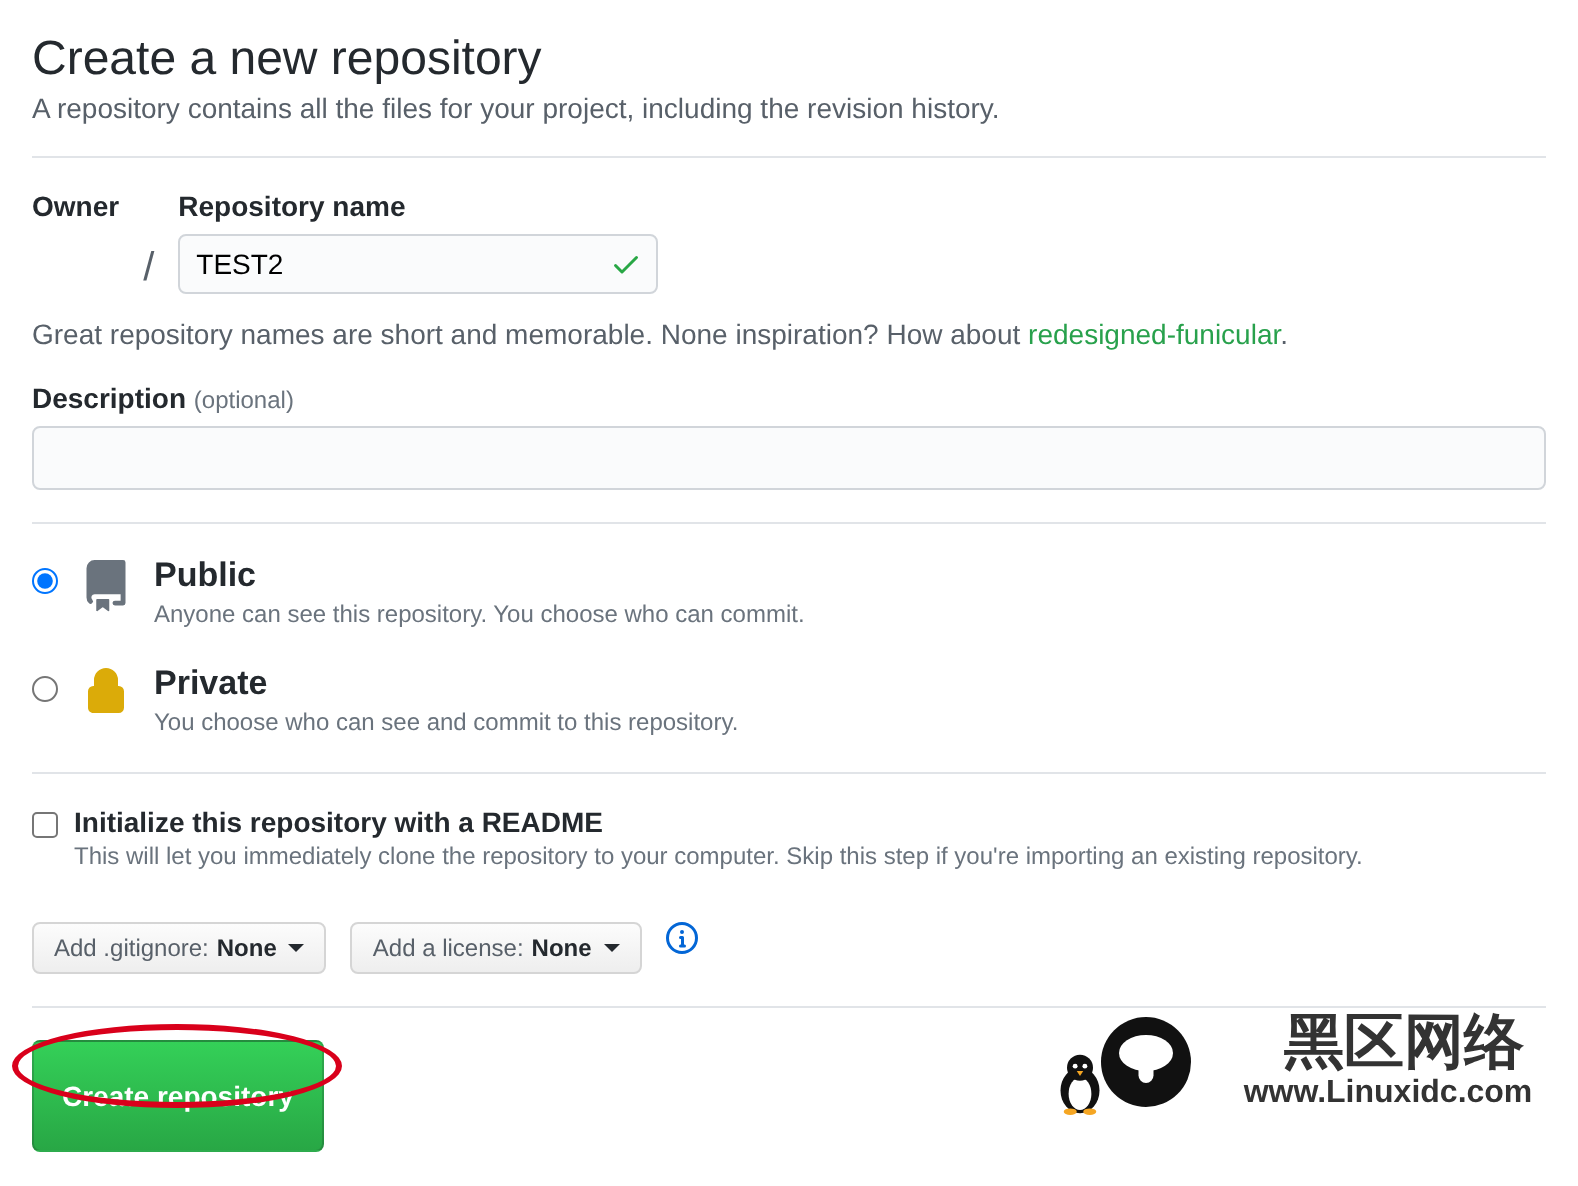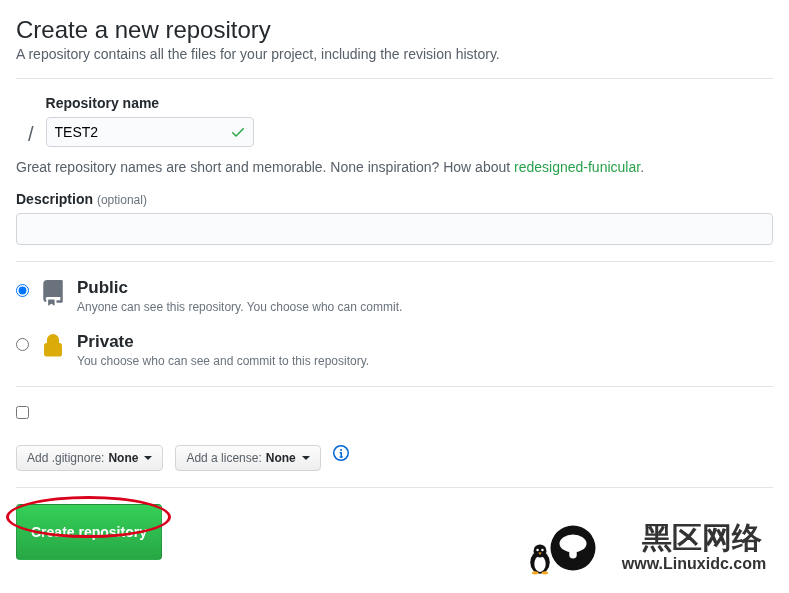--- a/index.html
+++ b/index.html
@@ -9,21 +9,21 @@
     hr.sep { border: none; border-top: 1px solid #e1e4e8; margin: 16px 0; }
     .form-row { display: flex; align-items: flex-start; gap: 8px; }
     .form-group { display: flex; flex-direction: column; }
     .label { font-size: 14px; font-weight: 600; margin-bottom: 6px; }
     .owner-btn { display: inline-flex; align-items: center; gap: 6px; padding: 6px 12px; font-size: 14px; background: linear-gradient(#fcfcfc,#eee); border: 1px solid #d5d5d5; border-radius: 4px; cursor: pointer; font-weight: 600; }
     .owner-btn .avatar { width: 20px; height: 20px; border-radius: 3px; background: #c8e1ff; display: inline-flex; align-items: center; justify-content: center; }
     .owner-btn .avatar svg { width: 14px; height: 14px; fill: #2188ff; }
     .caret { width: 0; height: 0; border-left: 4px solid transparent; border-right: 4px solid transparent; border-top: 4px solid #24292e; margin-left: 2px; }
     .slash { font-size: 20px; color: #586069; padding: 28px 4px 0; }
     .repo-input-wrap { position: relative; }
-    .repo-input { width: 208px; padding: 6px 22px 6px 8px; font-size: 14px; border: 1px solid #d1d5da; border-radius: 4px; background: #fafbfc; }
+    .repo-input { width: 240px; padding: 6px 22px 6px 8px; font-size: 14px; border: 1px solid #d1d5da; border-radius: 4px; background: #fafbfc; }
     .check-icon { position: absolute; right: 8px; top: 7px; color: #28a745; }
     .hint { font-size: 14px; color: #586069; margin-top: 12px; }
     .hint a { color: #28a14c; text-decoration: none; }
     .desc-label { font-size: 14px; font-weight: 600; margin-top: 16px; }
     .desc-label .opt { font-weight: 400; color: #6a737d; font-size: 12px; }
     .desc-input { width: 100%; padding: 6px 8px; font-size: 14px; border: 1px solid #d1d5da; border-radius: 4px; background: #fafbfc; margin-top: 6px; height: 32px; }
     .radio-row { display: flex; align-items: flex-start; gap: 10px; margin-bottom: 18px; }
     .radio-row input[type=radio] { margin-top: 6px; }
     .radio-icon { width: 28px; display: flex; justify-content: center; padding-top: 2px; }
     .radio-text .rt { font-size: 17px; font-weight: 600; }
@@ -45,20 +45,21 @@
 <body>
 
 
 
 <h1 class="page-title">Create a new repository</h1>
 <p class="page-subtitle">A repository contains all the files for your project, including the revision history.</p>
 <hr class="sep">
 
 <div class="form-row">
   <div class="form-group">
+    <div class="label">Owner</div>
   </div>
   <div class="slash">/</div>
   <div class="form-group">
     <div class="label">Repository name</div>
     <div class="repo-input-wrap">
       <input class="repo-input" type="text" value="TEST2" style="">
       <span class="check-icon">
         <svg viewBox="0 0 16 16" width="16" height="16" fill="currentColor">
             <path d="M13.78 4.22a.75.75 0 010 1.06l-7.25 7.25a.75.75 0 01-1.06 0L2.22 9.28a.75.75 0 011.06-1.06L6 10.94l6.72-6.72a.75.75 0 011.06 0z"></path>
           </svg>
@@ -101,20 +102,24 @@
   <div class="radio-text">
     <div class="rt">Private</div>
     <div class="rd">You choose who can see and commit to this repository.</div>
   </div>
 </div>
 
 <hr class="sep">
 
 <div class="check-row">
   <input type="checkbox" style="">
+  <div class="check-text">
+    <div class="ct">Initialize this repository with a README</div>
+    <div class="cd">This will let you immediately clone the repository to your computer. Skip this step if you're importing an existing repository.</div>
+  </div>
 </div>
 
 <div class="select-row">
   <button class="select-btn">
     <span>Add .gitignore: </span>
       <b>None</b>
     <span class="caret"></span>
   </button>
   <button class="select-btn">
     <span>Add a license: </span>
@@ -128,21 +133,21 @@
   </span>
 </div>
 
 <hr class="sep">
 
 <div class="create-wrap">
   <button class="create-btn">Create repository</button>
   <div class="circle-mark"></div>
 </div>
 
-<div style="position:absolute; left:555px; top:520px; width:230px; text-align:center;">
+<div style="position:absolute; left:555px; top:503px; width:230px; text-align:center;">
   <svg viewBox="0 0 64 64" width="48" height="48" style="position:absolute;left:-6px;top:4px;">
     <circle cx="32" cy="32" r="30" fill="#111"></circle>
     <ellipse cx="32" cy="26" rx="18" ry="12" fill="#fff"></ellipse>
     <rect x="27" y="30" width="10" height="16" rx="5" fill="#fff"></rect>
   </svg>
   <div class="watermark" style="position:relative;left:32px;top:-2px;font-size:30px;">黑区网络</div>
   <div class="watermark" style="position:relative;left:24px;top:-6px;font-size:16px;">www.Linuxidc.com</div>
   <svg viewBox="0 0 32 40" width="26" height="34" style="position:absolute;left:-28px;top:22px;">
     <ellipse cx="16" cy="24" rx="12" ry="14" fill="#111"></ellipse>
     <ellipse cx="16" cy="26" rx="7" ry="10" fill="#fff"></ellipse>

